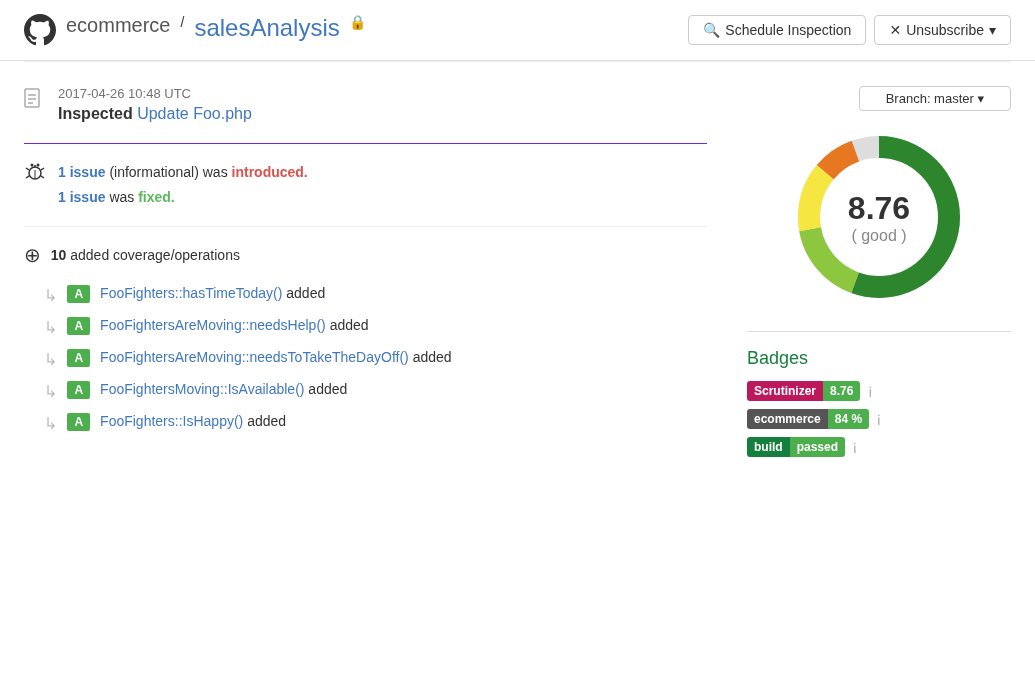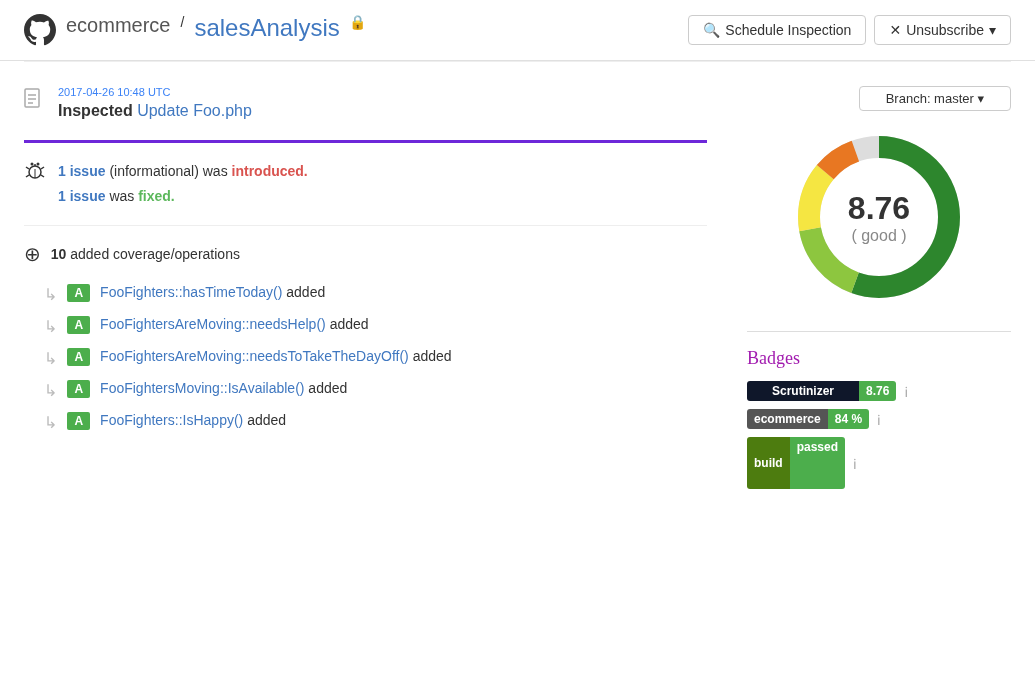--- a/index.html
+++ b/index.html
@@ -76,22 +76,22 @@
       align-items: flex-start;
       gap: 12px;
       margin-bottom: 20px;
     }
     .file-icon {
       color: #888;
       font-size: 20px;
       margin-top: 2px;
     }
     .inspection-meta {
-      color: #3b82f6;
-      font-size: 11px;
+      color: #737373;
+      font-size: 13px;
       margin-bottom: 4px;
     }
     .inspection-title {
       font-size: 16px;
       font-weight: normal;
     }
     .inspection-title strong {
       font-weight: bold;
       color: #333;
     }
@@ -99,21 +99,21 @@
       color: #4078c0;
       text-decoration: none;
     }
 
     
     .issues-section {
       display: flex;
       align-items: flex-start;
       gap: 12px;
       padding: 16px 0;
-      border-top: 3px solid #6d28d9;
+      border-top: 1px solid #6d28d9;
     }
     .bug-icon {
       font-size: 20px;
       color: #333;
     }
     .issue-lines {
       line-height: 1.8;
     }
     .issue-link {
       color: #4078c0;
@@ -221,41 +221,40 @@
     }
 
     
     .badges-section {
       border-top: 1px solid #ddd;
       padding-top: 16px;
     }
     .badges-title {
       font-size: 18px;
       font-weight: normal;
-      color: #a21caf;
+      color: #15803d;
       margin-bottom: 12px;
-      font-family: Liberation Serif, serif;
     }
     .badge-row {
       display: flex;
       align-items: center;
       gap: 8px;
       margin-bottom: 8px;
     }
     .badge-scrutinizer {
       display: flex;
       border-radius: 3px;
       overflow: hidden;
       font-size: 12px;
       font-weight: bold;
     }
     .badge-scrutinizer .badge-left {
-      background: #0f172a;
-      color: #fff;
-      padding: 3px 25px;
+      background: #be185d;
+      color: #fff;
+      padding: 3px 7px;
     }
     .badge-scrutinizer .badge-right-score {
       background: #4cae4c;
       color: #fff;
       padding: 3px 7px;
     }
     .badge-coverage {
       display: flex;
       border-radius: 3px;
       overflow: hidden;
@@ -273,23 +272,23 @@
       padding: 3px 7px;
     }
     .badge-build {
       display: flex;
       border-radius: 3px;
       overflow: hidden;
       font-size: 12px;
       font-weight: bold;
     }
     .badge-build .badge-left {
-      background: #4d7c0f;
-      color: #fff;
-      padding: 19px 7px;
+      background: #15803d;
+      color: #fff;
+      padding: 3px 7px;
     }
     .badge-build .badge-right-pass {
       background: #4cae4c;
       color: #fff;
       padding: 3px 7px;
       text-align: right;
     }
     .info-icon {
       color: #aaa;
       cursor: pointer;

